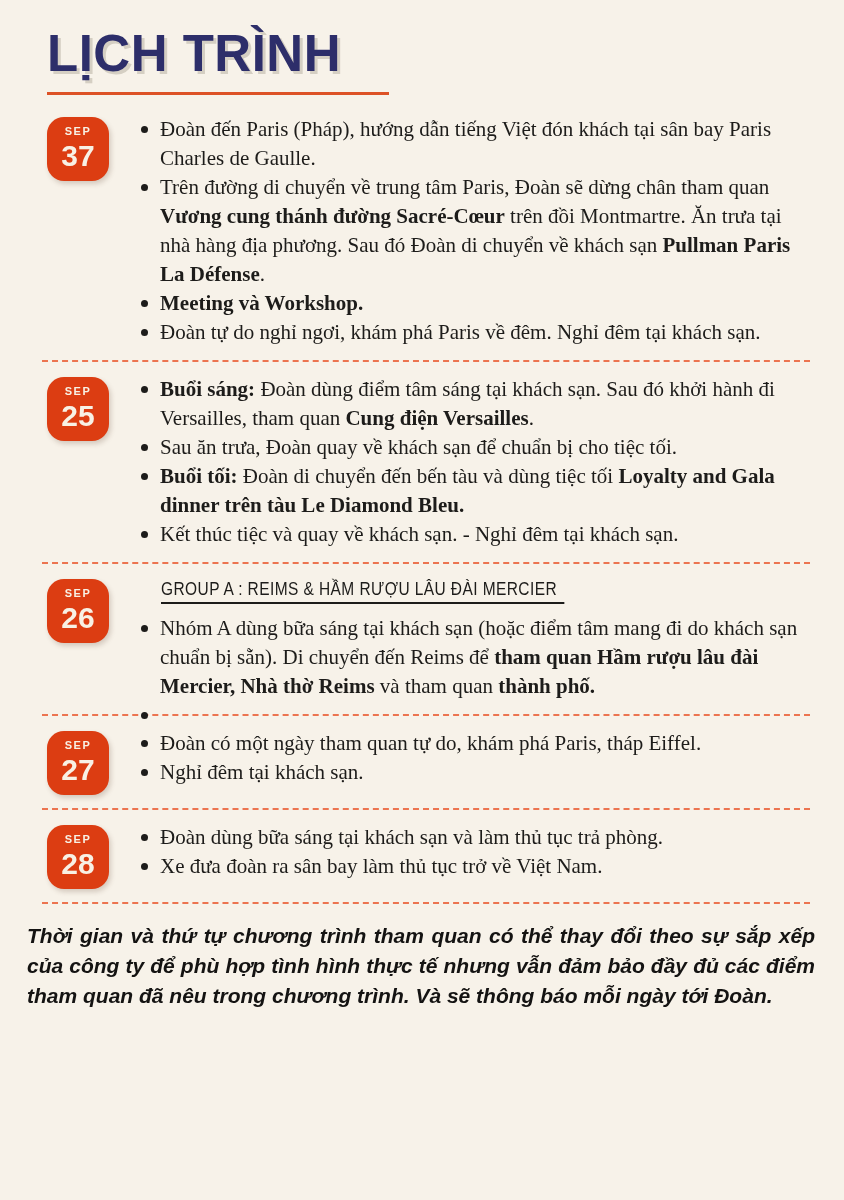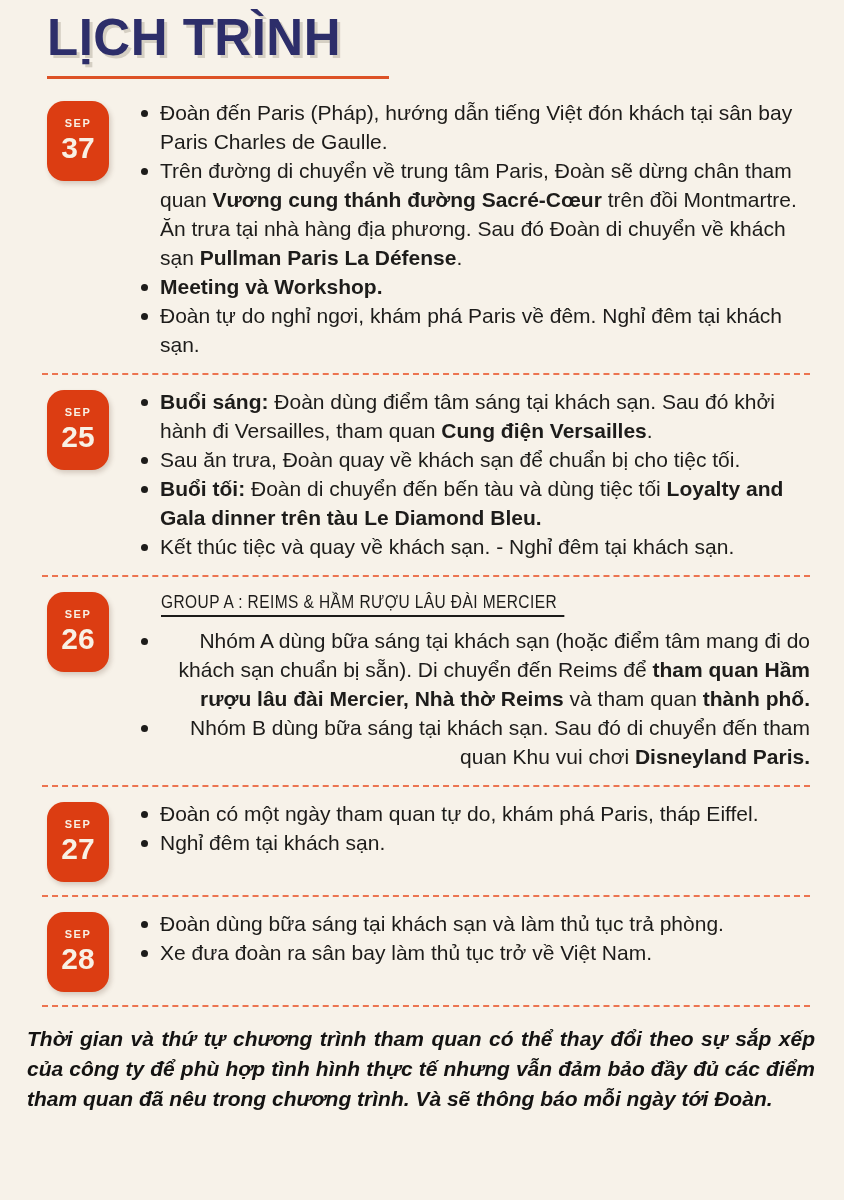--- a/index.html
+++ b/index.html
@@ -3,21 +3,21 @@
 <meta charset="utf-8">
 <style>
   html, body { margin: 0; padding: 0; }
   body {
     width: 844px; height: 1200px;
     background: #F7F2E9;
     font-family: "Liberation Sans", sans-serif;
     color: #1d1c1a;
     overflow: hidden;
   }
-  .page { padding-top: 10px; box-sizing: border-box; height: 1200px; }
+  .page { padding-top: 26px; box-sizing: border-box; height: 1200px; }
 
   h1.page-title {
     margin: 0 0 0 47px;
     font-size: 51px;
     font-weight: 800;
     letter-spacing: 0.5px;
     color: #2D2E6A;
     text-shadow: 3px 3px 0 rgba(170,163,148,0.45);
     line-height: 1.1;
   }
@@ -29,48 +29,48 @@
 
   #sections { margin-top: 12px; }
 
   section.day {
     display: flex;
     align-items: flex-start;
     padding: 8px 34px 8px 47px;
   }
   .badge {
     flex: 0 0 62px;
-    height: 80px;
+    height: 64px;
     margin-top: 2px;
     background: #DC3D12;
     border-radius: 17px;
     color: #F8F1E5;
     display: flex; flex-direction: column;
     align-items: center; justify-content: center;
     box-shadow: 2px 3px 5px rgba(90,60,40,0.22);
   }
   .badge-month { font-size: 11px; font-weight: 700; letter-spacing: 1.5px; line-height: 1; }
   .badge-day   { font-size: 30px; font-weight: 700; line-height: 1.1; margin-top: 2px; }
 
   .content {
     flex: 1;
     margin-left: 30px;
     font-size: 21px;
     line-height: 1.38;
   }
   ul.bullets { margin: 0; padding: 0; list-style: none; }
-  ul.bullets li { position: relative; padding-left: 21px; }
+  ul.bullets li { position: relative; padding-left: 21px; font-family: Liberation Serif, serif; }
   .dot {
     position: absolute; left: 2px; top: 11px;
     width: 7px; height: 7px; border-radius: 50%;
     background: #1d1c1a;
   }
   b { font-weight: 700; }
 
-  section.day.spaced ul.bullets li { margin-bottom: 12px; text-align: right; }
+  section.day.spaced ul.bullets li { margin-bottom: 12px; }
   section.day.spaced ul.bullets li:last-child { margin-bottom: 0; }
 
   h2.group-heading {
     margin: 2px 0 10px 22px;
     font-size: 18px;
     font-weight: 400;
     color: #1d1c1a;
     line-height: 1.15;
   }
   h2.group-heading:not(:first-child) { margin-top: 16px; }
@@ -145,21 +145,21 @@
         <div class="badge">
           <span class="badge-month">SEP</span>
           <span class="badge-day">26</span>
         </div>
         <div class="content">
           <h2 class="group-heading"><span class="gh-inner">GROUP A : REIMS &amp; HẦM RƯỢU LÂU ĐÀI MERCIER</span></h2>
           <ul class="bullets">
             <li><span class="dot"></span><span class="li-text"><span>Nhóm A dùng bữa sáng tại khách sạn (hoặc điểm tâm mang đi do khách sạn chuẩn bị sẵn). Di chuyển đến Reims để </span><b>tham quan Hầm rượu lâu đài Mercier, Nhà thờ Reims</b><span> và tham quan </span><b>thành phố.</b></span></li>
           </ul>
           <ul class="bullets">
-            <li><span class="dot"></span><span class="li-text"><span>Nhóm B dùng bữa sáng tại khách sạn. Sau đó di chuyển đến tham quan Khu vui chơi </span><b>Disneyland Paris.</b></span></li>
+            <li><span class="dot"></span></li>
           </ul>
         </div>
       </section>
       <div class="divider"></div>
       <section class="day">
         <div class="badge">
           <span class="badge-month">SEP</span>
           <span class="badge-day">27</span>
         </div>
         <div class="content">

